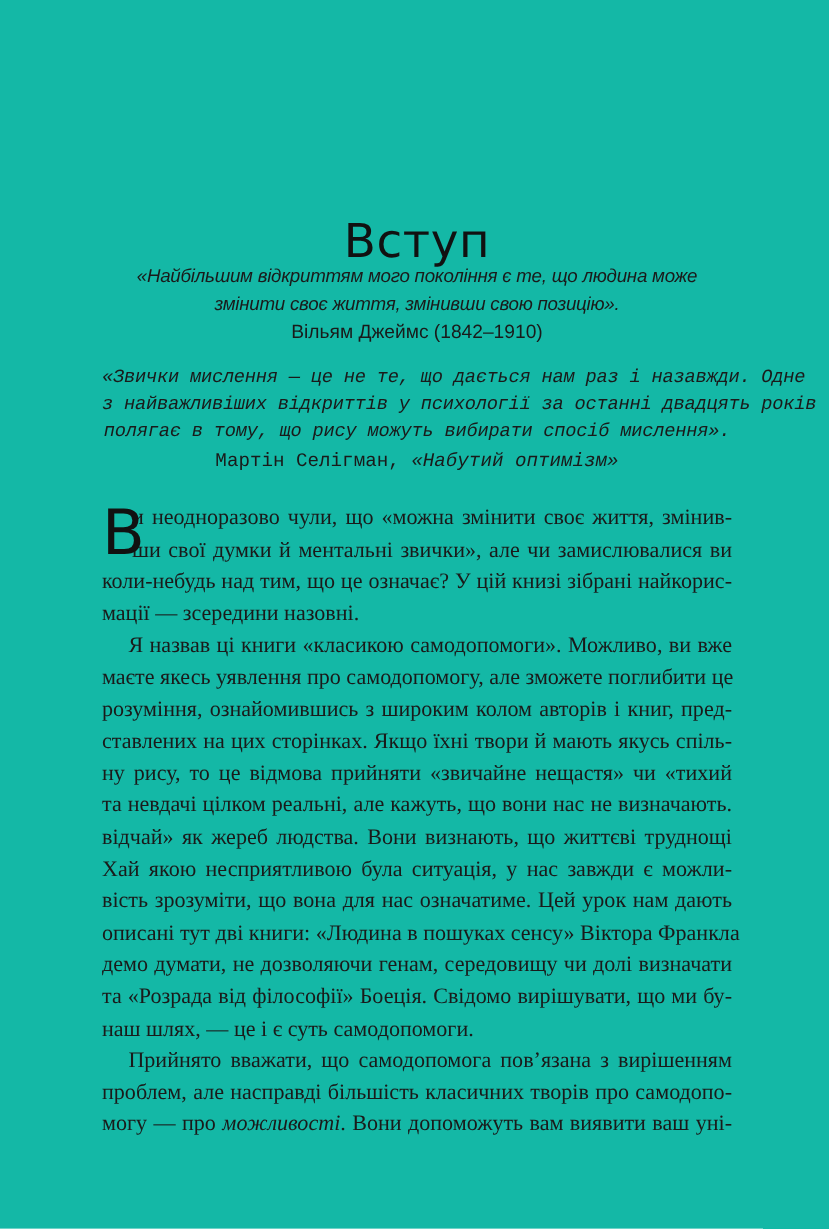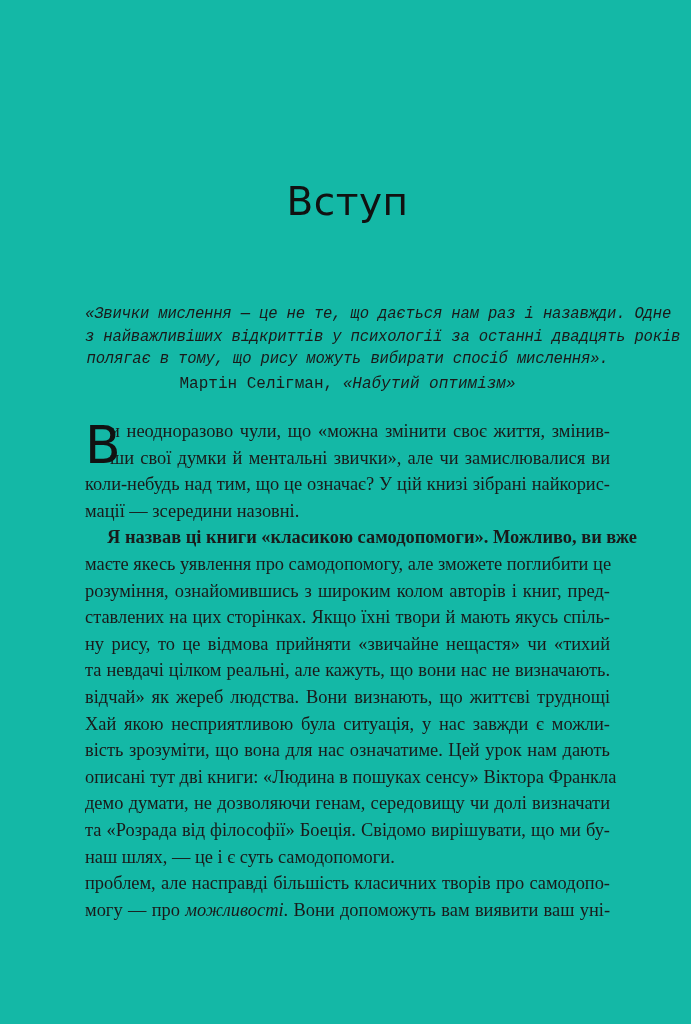--- a/index.html
+++ b/index.html
@@ -79,21 +79,20 @@
     text-align: justify;
     text-align-last: justify;
     overflow: visible;
   }
   .line.last {
     text-align: left;
     text-align-last: left;
   }
   .line.indent {
     padding-left: 22px;
-    font-weight: bold;
   }
   .line.dc {
     padding-left: 25px;
   }
   .dropcap {
     position: absolute;
     left: 0;
     top: 4px;
     font-family: "DejaVu Sans", sans-serif;
     font-size: 52px;
@@ -102,20 +101,25 @@
   }
   .line i { font-style: italic; }
 </style>
 </head>
 <body>
 
 <div class="page">
 
   <h1 class="title">Вступ</h1>
 
+  <div class="epigraph" id="epi1">
+    <div class="q">«Найбільшим відкриттям мого покоління є те, що людина може</div>
+    <div class="q">змінити своє життя, змінивши свою позицію».</div>
+    <div class="author">Вільям Джеймс (1842–1910)</div>
+  </div>
 
   <div class="epigraph" id="epi2">
     <div class="q">«Звички мислення — це не те, що дається нам раз і назавжди. Одне</div>
     <div class="q">з найважливіших відкриттів у психології за останні двадцять років</div>
     <div class="q">полягає в тому, що рису можуть вибирати спосіб мислення».</div>
     <div class="author"><span>Мартін Селігман,</span> <i>«Набутий оптимізм»</i></div>
   </div>
 
   <div class="body-text">
     <span class="dropcap">В</span>
@@ -137,18 +141,19 @@
       <span class="line">відчай» як жереб людства. Вони визнають, що життєві труднощі</span>
       <span class="line">Хай якою несприятливою була ситуація, у нас завжди є можли-</span>
       <span class="line">вість зрозуміти, що вона для нас означатиме. Цей урок нам дають</span>
       <span class="line">описані тут дві книги: «Людина в пошуках сенсу» Віктора Франкла</span>
       <span class="line">демо думати, не дозволяючи генам, середовищу чи долі визначати</span>
       <span class="line">та «Розрада від філософії» Боеція. Свідомо вирішувати, що ми бу-</span>
       <span class="line last">наш шлях, — це і є суть самодопомоги.</span>
     </div>
 
     <div class="paragraph">
+      <span class="line indent">Прийнято вважати, що самодопомога пов’язана з вирішенням</span>
       <span class="line">проблем, але насправді більшість класичних творів про самодопо-</span>
       <span class="line"><span>могу — про</span> <i>можливості</i><span>. Вони допоможуть вам виявити ваш уні-</span></span>
     </div>
   </div>
 
 </div>
 
 </body></html>

